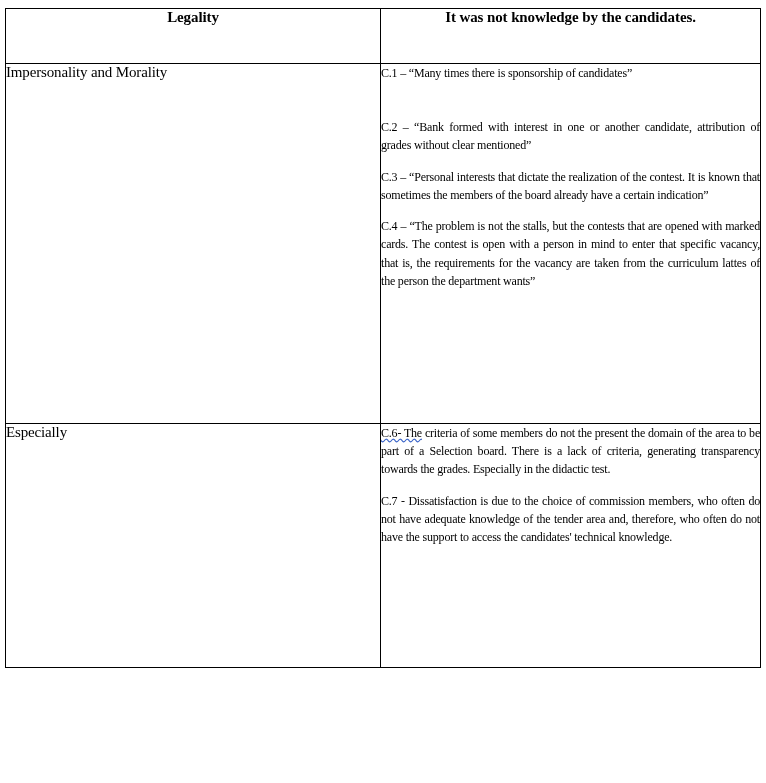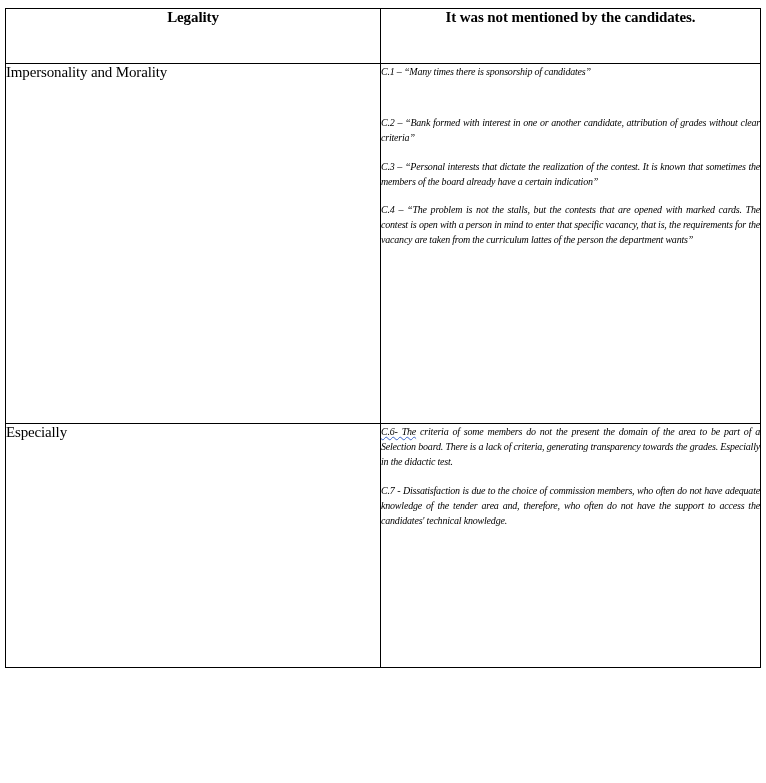--- a/index.html
+++ b/index.html
@@ -61,27 +61,26 @@
   
   td.label-cell {
     font-size: 15px;
     padding: 14px 0 10px 10px;
     text-align: left;
     letter-spacing: -0.15px;
   }
 
   
   td.content-cell {
-    font-size: 10px;
+    font-size: 12px;
     padding: 12px 8px 10px 12px;
     text-align: justify;
     text-justify: inter-word;
     letter-spacing: -0.2px;
     line-height: 1.52;
-    font-style: italic;
   }
 
   td.content-cell p.para {
     margin: 0 0 13px 0;
     text-align: justify;
     text-justify: inter-word;
   }
   td.content-cell p.para:last-child {
     margin-bottom: 0;
   }
@@ -109,30 +108,30 @@
   <div class="table-wrap">
 
     <table class="doc-table">
       <colgroup>
         <col class="col-left">
         <col class="col-right">
       </colgroup>
       <thead>
         <tr>
           <th class="header-cell">Legality</th>
-          <th class="header-cell">It was not mentioned by the candidates.</th>
+          <th class="header-cell">It was not knowledge by the candidates.</th>
         </tr>
       </thead>
       <tbody>
 
         <tr class="row-impersonality">
           <td class="label-cell">Impersonality and Morality</td>
           <td class="content-cell">
             <p class="para gap-after">C.1 – “Many times there is sponsorship of candidates”</p>
-            <p class="para">C.2 – “Bank formed with interest in one or another candidate, attribution of grades without clear criteria”</p>
+            <p class="para">C.2 – “Bank formed with interest in one or another candidate, attribution of grades without clear mentioned”</p>
             <p class="para">C.3 – “Personal interests that dictate the realization of the contest. It is known that sometimes the members of the board already have a certain indication”</p>
             <p class="para">C.4 – “The problem is not the stalls, but the contests that are opened with marked cards. The contest is open with a person in mind to enter that specific vacancy, that is, the requirements for the vacancy are taken from the curriculum lattes of the person the department wants”</p>
           </td>
         </tr>
 
 
         <tr class="row-efficiency">
           <td class="label-cell">Especially</td>
           <td class="content-cell">
             <p class="para"><span class="spellcheck">C.6- The</span><span> criteria of some members do not the present the domain of the area to be part of a Selection board. There is a lack of criteria, generating transparency towards the grades. Especially in the didactic test.</span></p>

